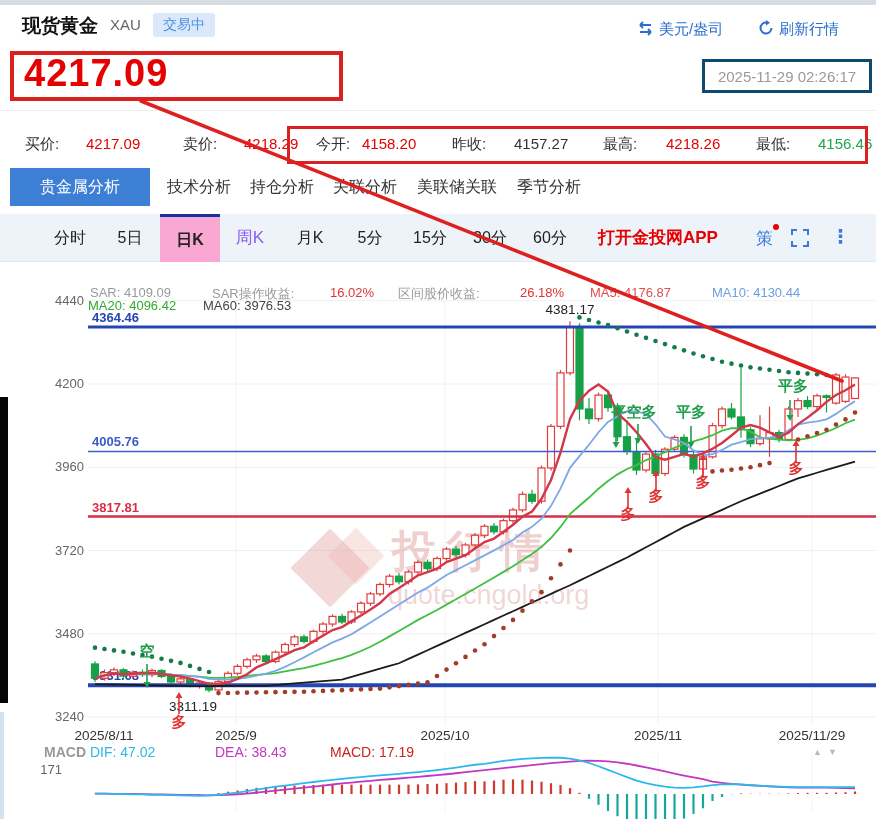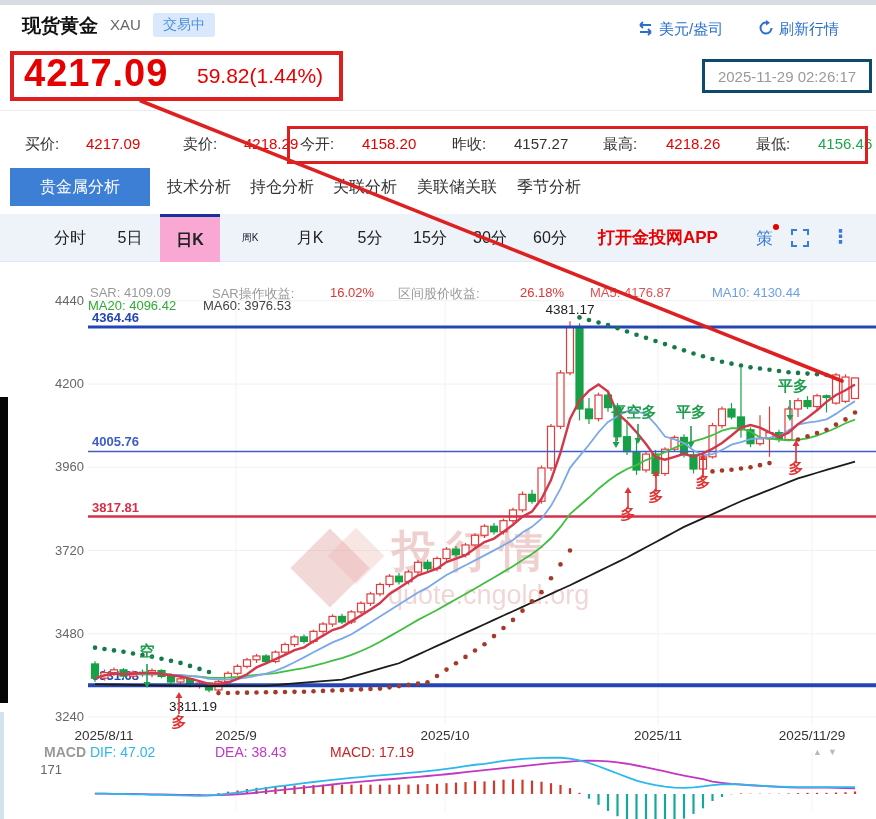--- a/index.html
+++ b/index.html
@@ -473,30 +473,29 @@
       <svg width="16" height="16" viewBox="0 0 16 16">
           <path d="M13.5 8 A5.5 5.5 0 1 1 8 2.5" stroke="#2a6fd0" stroke-width="2" fill="none"></path>
           <path d="M8 0 L12 2.7 L8 5.4 Z" fill="#2a6fd0"></path>
         </svg>
     </span>
     <span>刷新行情</span>
   </div>
 
   <div class="abs pricebox"></div>
   <div class="abs bigprice">4217.09</div>
-  <div class="abs change">59.82(1.44%)</div>
   <div class="abs timebox">2025-11-29 02:26:17</div>
   <div class="abs divider"></div>
 
   <div id="quote-row">
       <span class="abs" style="left: 25px; top: 135px; font-size: 15px; color: rgb(51, 51, 51);">买价:</span>
       <span class="abs" style="left: 86px; top: 135px; font-size: 15px; color: rgb(230, 0, 0);">4217.09</span>
       <span class="abs" style="left: 183px; top: 135px; font-size: 15px; color: rgb(51, 51, 51);">卖价:</span>
       <span class="abs" style="left: 244px; top: 135px; font-size: 15px; color: rgb(230, 0, 0);">4218.29</span>
-      <span class="abs" style="left: 300px; top: 135px; font-size: 15px; color: rgb(51, 51, 51);">今开:</span>
+      <span class="abs" style="left: 316px; top: 135px; font-size: 15px; color: rgb(51, 51, 51);">今开:</span>
       <span class="abs" style="left: 362px; top: 135px; font-size: 15px; color: rgb(230, 0, 0);">4158.20</span>
       <span class="abs" style="left: 452px; top: 135px; font-size: 15px; color: rgb(51, 51, 51);">昨收:</span>
       <span class="abs" style="left: 514px; top: 135px; font-size: 15px; color: rgb(51, 51, 51);">4157.27</span>
       <span class="abs" style="left: 603px; top: 135px; font-size: 15px; color: rgb(51, 51, 51);">最高:</span>
       <span class="abs" style="left: 666px; top: 135px; font-size: 15px; color: rgb(230, 0, 0);">4218.26</span>
       <span class="abs" style="left: 756px; top: 135px; font-size: 15px; color: rgb(51, 51, 51);">最低:</span>
       <span class="abs" style="left: 818px; top: 135px; font-size: 15px; color: rgb(30, 165, 76);">4156.46</span>
     </div>
   <div class="abs quotebox"></div>
 
@@ -507,21 +506,21 @@
       <span class="abs" style="left: 333px; top: 177px; font-size: 16px; color: rgb(51, 51, 51); cursor: pointer;">关联分析</span>
       <span class="abs" style="left: 417px; top: 177px; font-size: 16px; color: rgb(51, 51, 51); cursor: pointer;">美联储关联</span>
       <span class="abs" style="left: 517px; top: 177px; font-size: 16px; color: rgb(51, 51, 51); cursor: pointer;">季节分析</span>
     </div>
 
   <div class="abs pbar"></div>
   <div id="period-tabs">
       <span class="abs" style="left: 40px; top: 214px; width: 60px; height: 48px; line-height: 48px; text-align: center; font-size: 16px; color: rgb(34, 34, 34); cursor: pointer;">分时</span>
       <span class="abs" style="left: 100px; top: 214px; width: 60px; height: 48px; line-height: 48px; text-align: center; font-size: 16px; color: rgb(34, 34, 34); cursor: pointer;">5日</span>
       <span class="abs" style="left: 160px; top: 214px; width: 60px; height: 48px; line-height: 45px; text-align: center; font-size: 16px; color: rgb(34, 34, 34); cursor: pointer; background: #f9a8d4; border-top: 3px solid rgb(22, 50, 156); box-sizing: border-box; font-weight: bold;">日K</span>
-      <span class="abs" style="left: 220px; top: 214px; width: 60px; height: 48px; line-height: 48px; text-align: center; font-size: 10px; color: #0f172a; cursor: pointer;">周K</span>
+      <span class="abs" style="left: 220px; top: 214px; width: 60px; height: 48px; line-height: 48px; text-align: center; font-size: 17px; color: #8b5cf6; cursor: pointer;">周K</span>
       <span class="abs" style="left: 280px; top: 214px; width: 60px; height: 48px; line-height: 48px; text-align: center; font-size: 16px; color: rgb(34, 34, 34); cursor: pointer;">月K</span>
       <span class="abs" style="left: 340px; top: 214px; width: 60px; height: 48px; line-height: 48px; text-align: center; font-size: 16px; color: rgb(34, 34, 34); cursor: pointer;">5分</span>
       <span class="abs" style="left: 400px; top: 214px; width: 60px; height: 48px; line-height: 48px; text-align: center; font-size: 16px; color: rgb(34, 34, 34); cursor: pointer;">15分</span>
       <span class="abs" style="left: 460px; top: 214px; width: 60px; height: 48px; line-height: 48px; text-align: center; font-size: 16px; color: rgb(34, 34, 34); cursor: pointer;">30分</span>
       <span class="abs" style="left: 520px; top: 214px; width: 60px; height: 48px; line-height: 48px; text-align: center; font-size: 16px; color: rgb(34, 34, 34); cursor: pointer;">60分</span>
     </div>
   <div class="abs applink">打开金投网APP</div>
   <div class="abs strat">
     <span>策</span>
     <span class="dot"></span>

